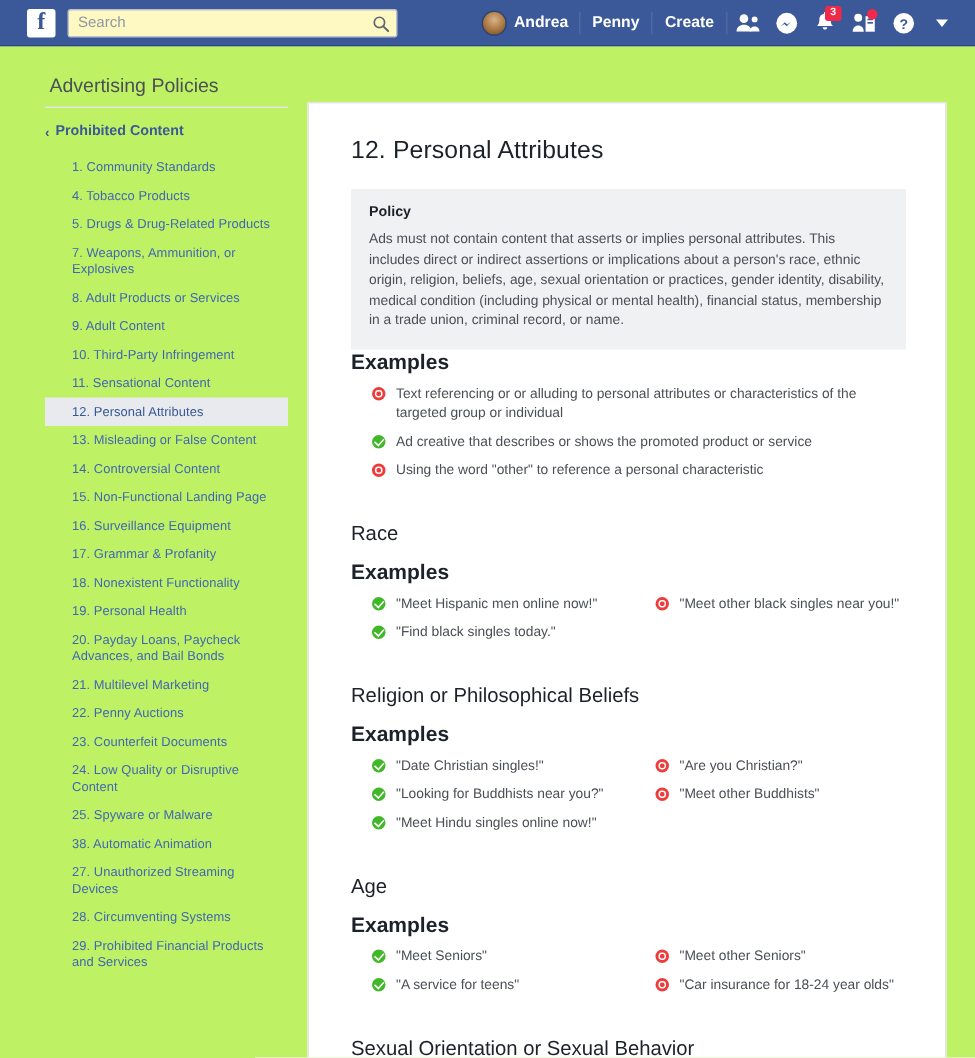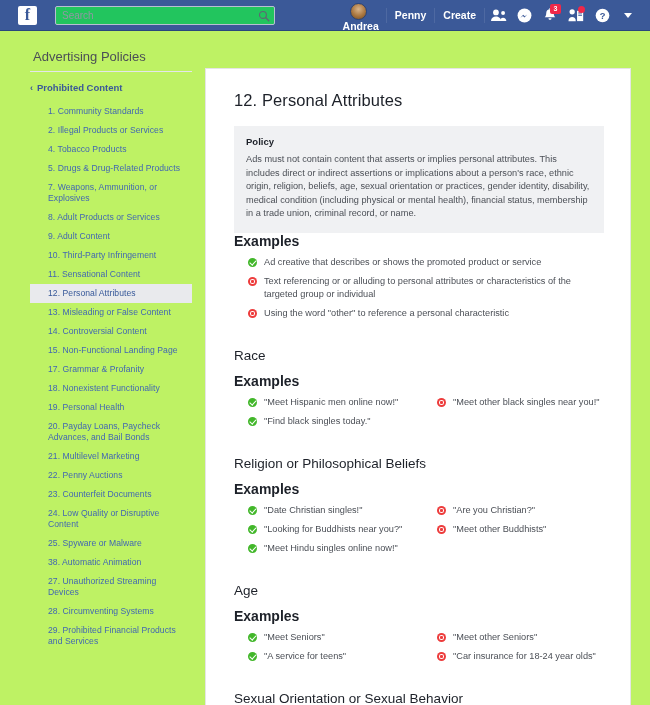--- a/index.html
+++ b/index.html
@@ -28,23 +28,23 @@
     border-radius: 2px;
     color: #3b5998;
     font-family: "Liberation Serif", serif;
     font-weight: bold;
     font-size: 16px;
     line-height: 18px;
     text-align: center;
   }
   .search-wrap {
     position: relative;
-    margin-left: 18px;
+    margin-left: 8px;
     width: 220px; height: 19px;
-    background: #22c55e;
+    background: #fef9c3;
     border: 1px solid #b8c0d1;
     border-radius: 2px;
     display: flex;
     align-items: center;
   }
   .search-wrap input {
     border: 0; outline: 0;
     background: transparent;
     font-family: "Liberation Sans", sans-serif;
     font-size: 10px;
@@ -64,21 +64,20 @@
     margin-left: auto;
     display: flex;
     align-items: center;
     height: 31px;
     padding-right: 9px;
   }
   .nav-user {
     display: flex; align-items: center;
     padding: 0 7px;
     height: 24px;
-    flex-direction: column;
   }
   .avatar {
     width: 17px; height: 17px;
     border-radius: 50%;
     background: radial-gradient(circle at 50% 35%, #d8b48a 0%, #a9763f 55%, #6d4a26 100%);
     border: 1px solid #2d4373;
     margin-right: 5px;
     flex: none;
   }
   .nav-text {
@@ -356,32 +355,32 @@
 
   <div id="page-title">Advertising Policies</div>
 
   <nav id="sidebar">
     <div class="side-head">
       <span class="chev-left">‹</span>
       <span>Prohibited Content</span>
     </div>
     <div id="sidebar-items">
         <div class="side-item">1. Community Standards</div>
-        <div class="side-item">2. Illegal Products or Services</div>
         <div class="side-item">4. Tobacco Products</div>
         <div class="side-item">5. Drugs &amp; Drug-Related Products</div>
         <div class="side-item">7. Weapons, Ammunition, or Explosives</div>
         <div class="side-item">8. Adult Products or Services</div>
         <div class="side-item">9. Adult Content</div>
         <div class="side-item">10. Third-Party Infringement</div>
         <div class="side-item">11. Sensational Content</div>
         <div class="side-item active">12. Personal Attributes</div>
         <div class="side-item">13. Misleading or False Content</div>
         <div class="side-item">14. Controversial Content</div>
         <div class="side-item">15. Non-Functional Landing Page</div>
+        <div class="side-item">16. Surveillance Equipment</div>
         <div class="side-item">17. Grammar &amp; Profanity</div>
         <div class="side-item">18. Nonexistent Functionality</div>
         <div class="side-item">19. Personal Health</div>
         <div class="side-item">20. Payday Loans, Paycheck Advances, and Bail Bonds</div>
         <div class="side-item">21. Multilevel Marketing</div>
         <div class="side-item">22. Penny Auctions</div>
         <div class="side-item">23. Counterfeit Documents</div>
         <div class="side-item">24. Low Quality or Disruptive Content</div>
         <div class="side-item">25. Spyware or Malware</div>
         <div class="side-item">38. Automatic Animation</div>
@@ -395,26 +394,26 @@
     <h1 class="doc-title">12. Personal Attributes</h1>
 
     <div class="policy-box">
       <div class="policy-label">Policy</div>
       <div class="policy-text">Ads must not contain content that asserts or implies personal attributes. This includes direct or indirect assertions or implications about a person's race, ethnic origin, religion, beliefs, age, sexual orientation or practices, gender identity, disability, medical condition (including physical or mental health), financial status, membership in a trade union, criminal record, or name.</div>
     </div>
 
     <div class="ex-label">Examples</div>
     <ul class="ex-list" id="intro-examples">
         <li class="ex-row">
+          <span class="mark no"></span>
+          <span class="ex-text">Text referencing or or alluding to personal attributes or characteristics of the targeted group or individual</span>
+        </li>
+        <li class="ex-row">
           <span class="mark ok"></span>
           <span class="ex-text">Ad creative that describes or shows the promoted product or service</span>
-        </li>
-        <li class="ex-row">
-          <span class="mark no"></span>
-          <span class="ex-text">Text referencing or or alluding to personal attributes or characteristics of the targeted group or individual</span>
         </li>
         <li class="ex-row">
           <span class="mark no"></span>
           <span class="ex-text">Using the word "other" to reference a personal characteristic</span>
         </li>
       </ul>
 
     <div id="sections">
         <div>
           <div class="section-h">Race</div>

